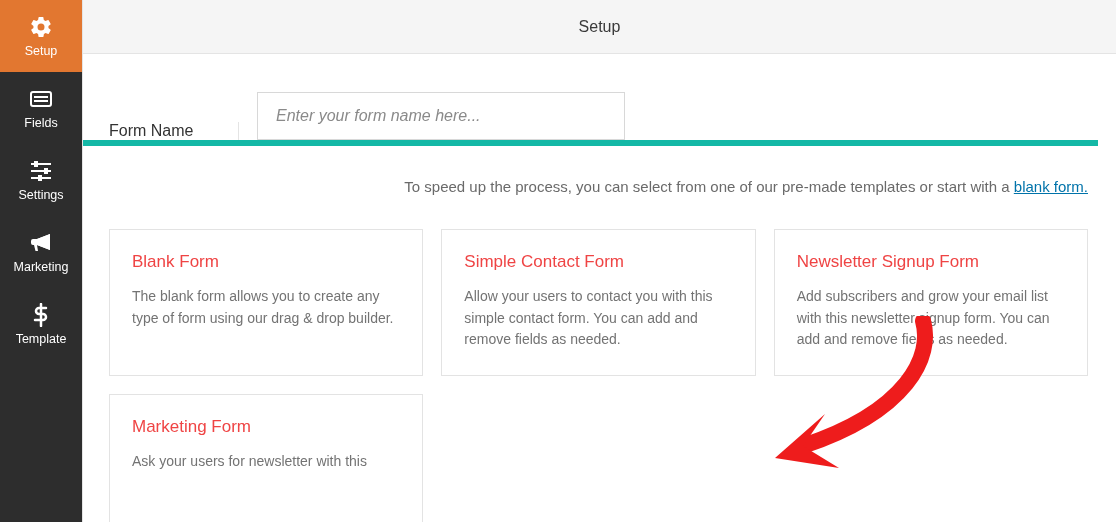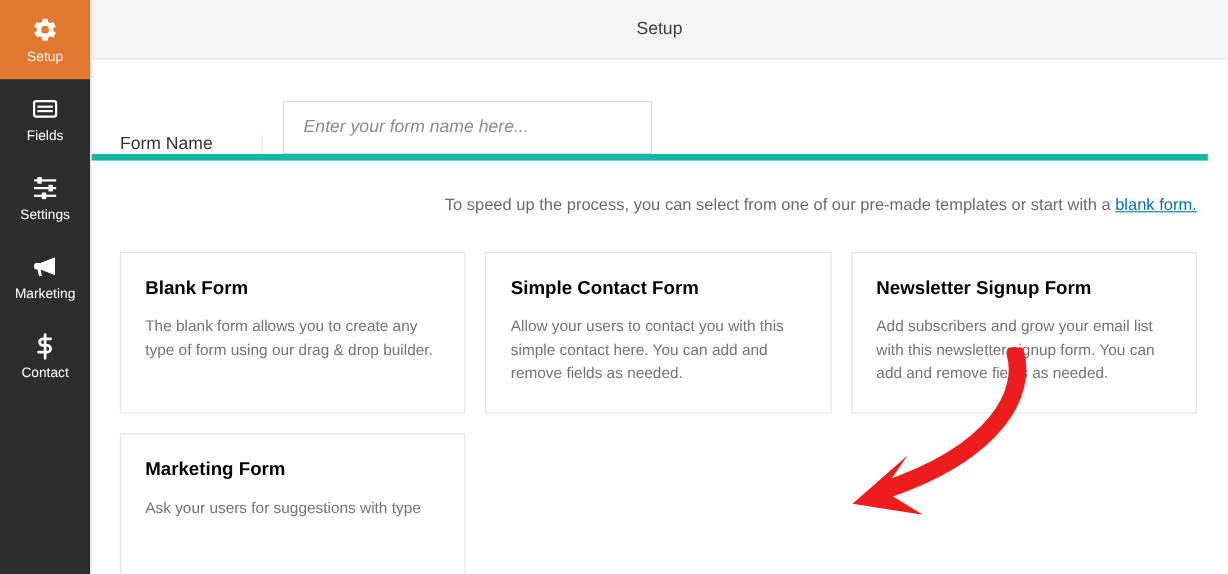--- a/index.html
+++ b/index.html
@@ -90,21 +90,21 @@
       color: #333;
       border-right: 1px solid #e4e4e4;
     }
     .form-name-input-wrap {
       flex: 1;
       display: flex;
       align-items: center;
       padding-left: 18px;
     }
     .form-name-input {
-      width: 336px;
+      width: 368px;
       height: 48px;
       border: 1px solid #d8d8d8;
       padding: 0 18px;
       font-size: 16px;
       color: #333;
       outline: none;
     }
     .form-name-input::placeholder {
       color: #8a8a8a;
       font-style: italic;
@@ -136,22 +136,22 @@
       gap: 18px;
     }
     .template-card {
       border: 1px solid #e3e3e3;
       padding: 22px 22px 24px;
       cursor: pointer;
       min-height: 130px;
     }
     .template-card-title {
       font-size: 17px;
-      color: #000000;
-      font-weight: 700;
+      color: #ef4444;
+      font-weight: 400;
       margin-bottom: 14px;
     }
     .template-card-desc {
       font-size: 14px;
       color: #737373;
       line-height: 1.55;
     }
     .template-row-2 {
       display: grid;
       grid-template-columns: repeat(3, 1fr);
@@ -211,21 +211,21 @@
           </svg>
       </span>
       <span class="label">Marketing</span>
     </div>
     <div class="sidebar-item">
       <span class="icon">
         <svg width="16" height="24" viewBox="0 0 16 24" fill="#fff">
             <path d="M8 1v22M13 5H6a3 3 0 0 0 0 6h4a3 3 0 0 1 0 6H2" stroke="#fff" stroke-width="2.5" fill="none" stroke-linecap="round"></path>
           </svg>
       </span>
-      <span class="label">Contact</span>
+      <span class="label">Template</span>
     </div>
   </nav>
 
   <div class="main">
     <div class="top-tab">
       <span>Setup</span>
     </div>
 
     <div class="content">
 
@@ -241,32 +241,32 @@
           <span>To speed up the process, you can select from one of our pre-made templates or start with a </span><a href="#">blank form.</a>
         </p>
 
         <div class="template-grid">
           <div class="template-card">
             <div class="template-card-title">Blank Form</div>
             <div class="template-card-desc">The blank form allows you to create any type of form using our drag &amp; drop builder.</div>
           </div>
           <div class="template-card">
             <div class="template-card-title">Simple Contact Form</div>
-            <div class="template-card-desc">Allow your users to contact you with this simple contact here. You can add and remove fields as needed.</div>
+            <div class="template-card-desc">Allow your users to contact you with this simple contact form. You can add and remove fields as needed.</div>
           </div>
           <div class="template-card">
             <div class="template-card-title">Newsletter Signup Form</div>
             <div class="template-card-desc">Add subscribers and grow your email list with this newsletter signup form. You can add and remove fields as needed.</div>
           </div>
         </div>
 
         <div class="template-row-2">
           <div class="template-card">
             <div class="template-card-title">Marketing Form</div>
-            <div class="template-card-desc">Ask your users for suggestions with type</div>
+            <div class="template-card-desc">Ask your users for newsletter with this</div>
           </div>
         </div>
 
         <div class="arrow">
           <svg width="200" height="170" viewBox="0 0 200 170">
             <path d="M180 5 C 190 40, 165 95, 60 130" stroke="#ee1c1c" stroke-width="16" fill="none" stroke-linecap="round"></path>
             <path d="M32 142 L 82 98 L 60 130 L 96 152 Z" fill="#ee1c1c"></path>
           </svg>
         </div>
       </div>

